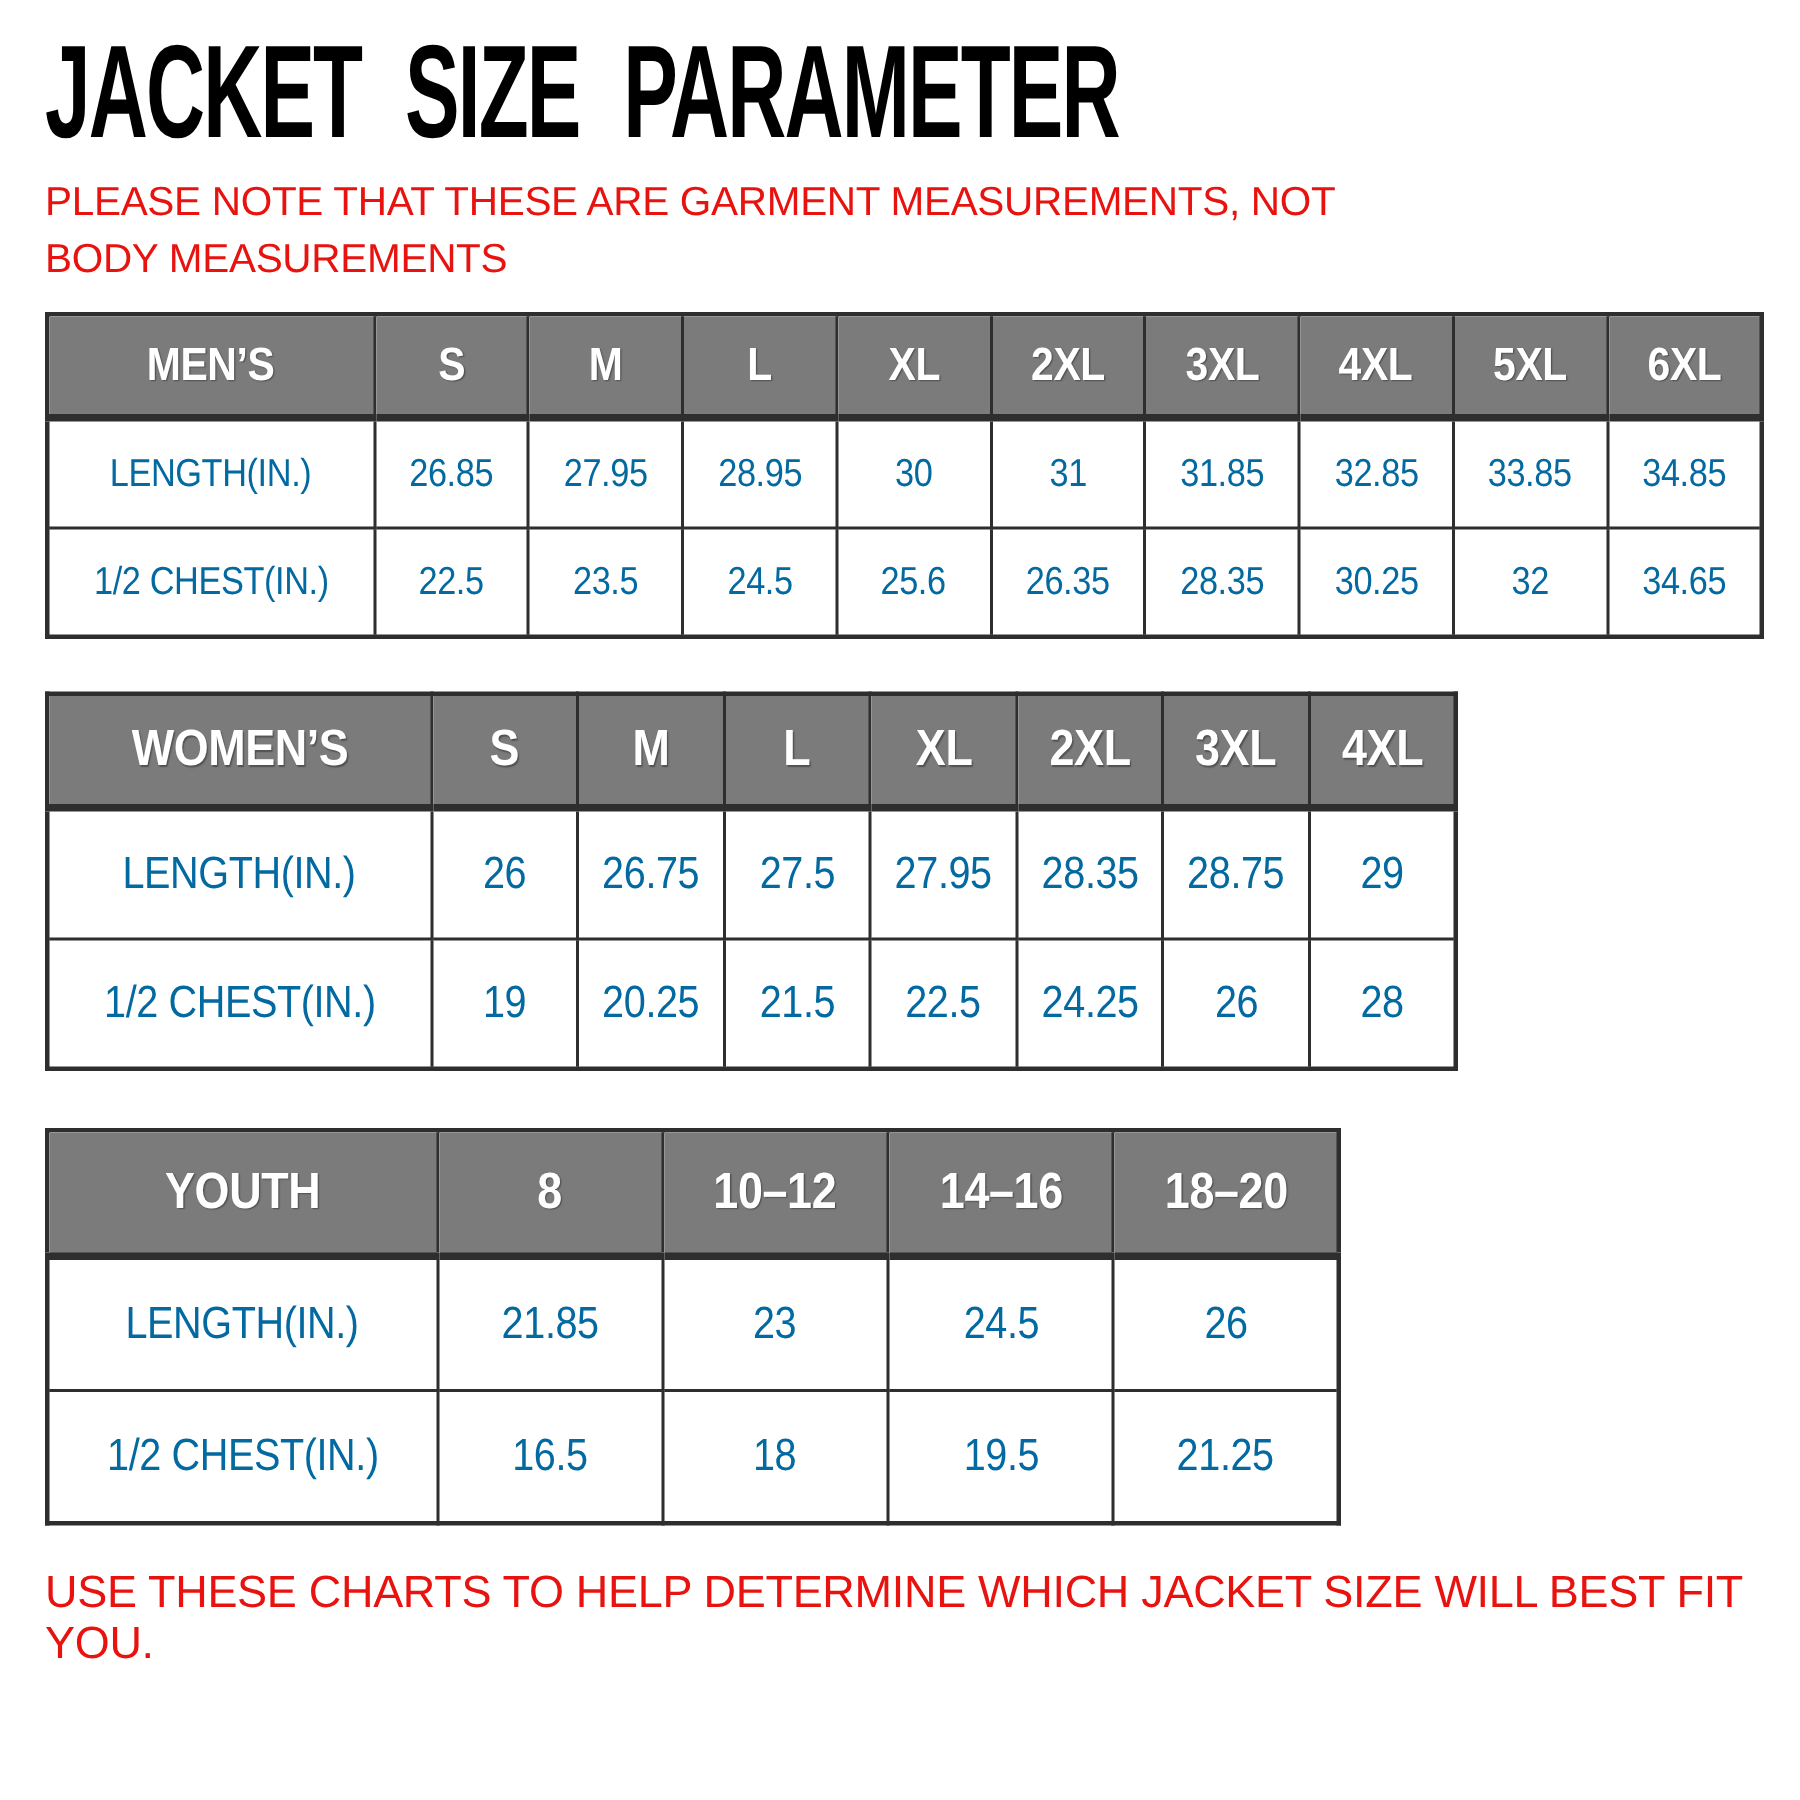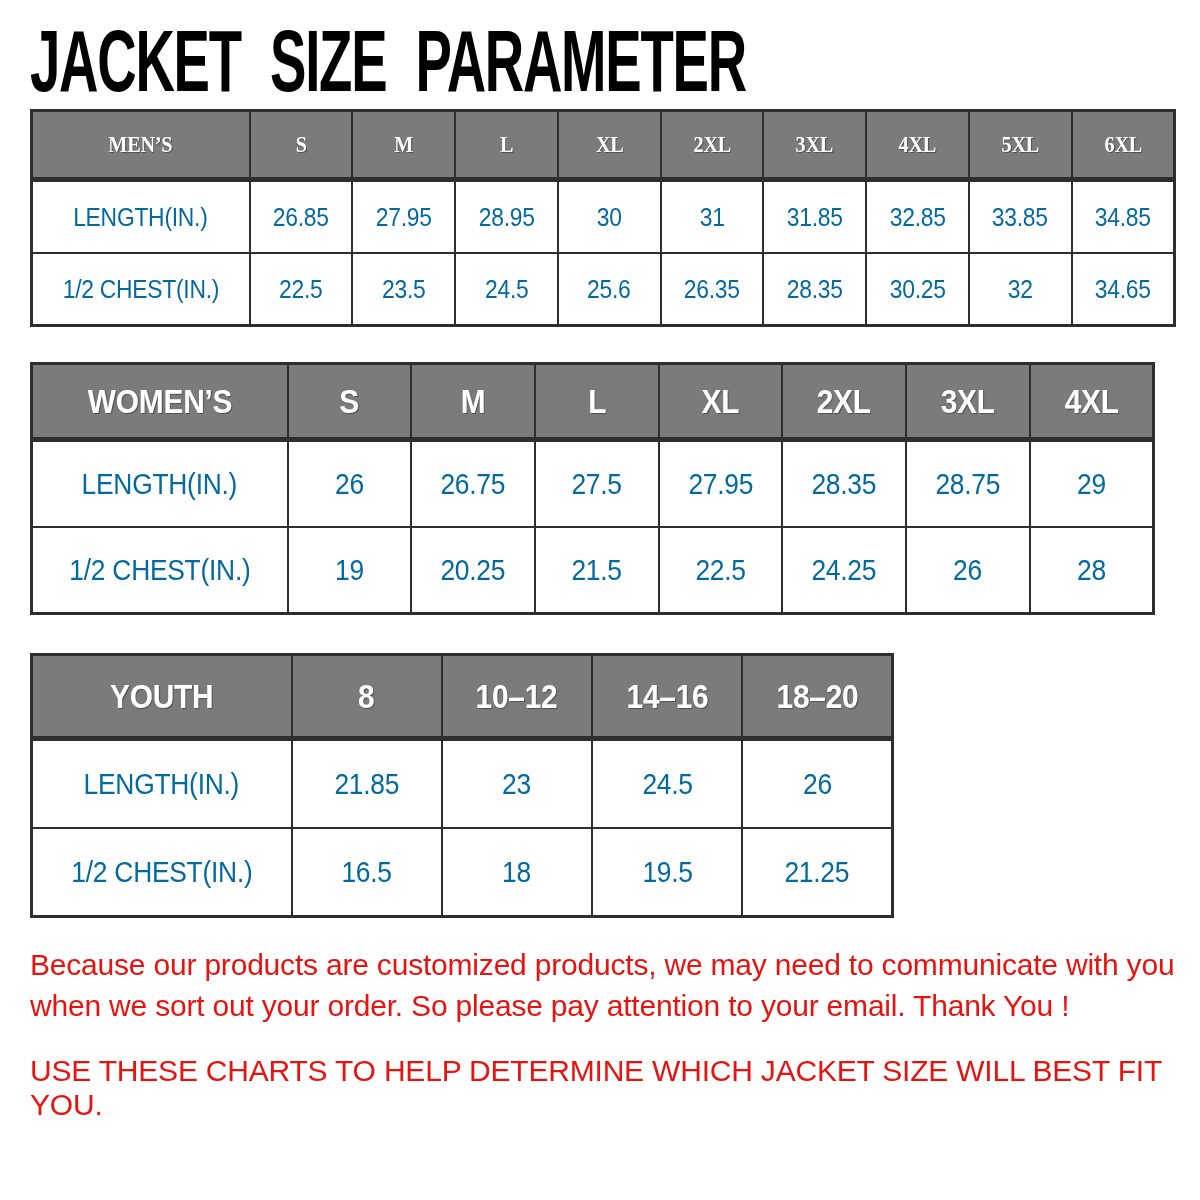--- a/index.html
+++ b/index.html
@@ -56,24 +56,24 @@
     font-weight:bold;
     letter-spacing:0.5px;
     text-shadow:1px 1px 1px rgba(0,0,0,0.35);
     border-bottom:5px solid #2e2e2e;
   }
   table.size-table td{color:#0369a1;}
   .cell-inner{display:inline-block;transform:scaleX(0.88);letter-spacing:-0.3px;}
   td.row-label{font-weight:normal;}
 
   #tbl-mens{width:1146px;margin-top:16px;}
-  #tbl-mens th{height:65px;font-size:23px;font-family:Liberation Serif, serif;}
+  #tbl-mens th{height:65px;font-size:31px;}
   #tbl-mens td{height:70px;font-size:26px;}
 
-  #tbl-womens{width:1125px;margin-top:35px;}
+  #tbl-womens{width:942px;margin-top:35px;}
   #tbl-womens th{height:72px;font-size:34px;}
   #tbl-womens td{height:84px;font-size:30px;}
 
   #tbl-youth{width:864px;margin-top:38px;}
   #tbl-youth th{height:80px;font-size:34px;}
   #tbl-youth td{height:86px;font-size:30px;}
 
   
   .footer-para{
     margin:26px 0 0 2px;
@@ -91,20 +91,21 @@
     color:var(--red);
   }
 </style>
 </head>
 <body style="--red: #e8120f;">
 
 <div class="page">
 
   <h1 class="title">JACKET SIZE PARAMETER</h1>
 
+  <p class="note">PLEASE NOTE THAT THESE ARE GARMENT MEASUREMENTS, NOT BODY MEASUREMENTS</p>
 
   <div class="tbl-wrap">
       <table class="size-table" id="tbl-mens">
         <colgroup>
           <col style="width: 218px;">
           <col>
           <col>
           <col>
           <col>
           <col>
@@ -233,16 +234,15 @@
             <td class="row-label"><span class="cell-inner">1/2 CHEST(IN.)</span></td>
             <td><span class="cell-inner">16.5</span></td>
             <td><span class="cell-inner">18</span></td>
             <td><span class="cell-inner">19.5</span></td>
             <td><span class="cell-inner">21.25</span></td>
           </tr>
         </tbody>
       </table>
     </div>
 
-  <p class="footer-para">Because our products are customized products, we may need to communicate with you when we sort out your order. So please pay attention to your email. Thank You !</p>
   <p class="footer-line">USE THESE CHARTS TO HELP DETERMINE WHICH JACKET SIZE WILL BEST FIT YOU.</p>
 
 </div>
 
 </body></html>

